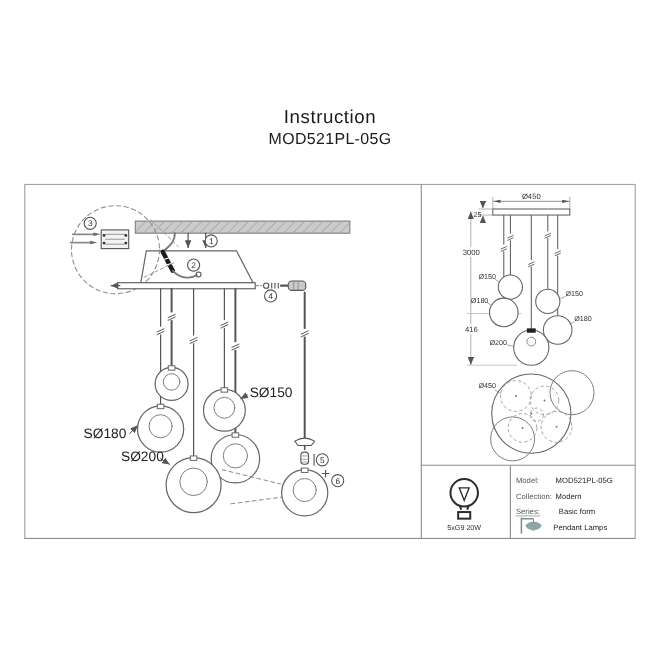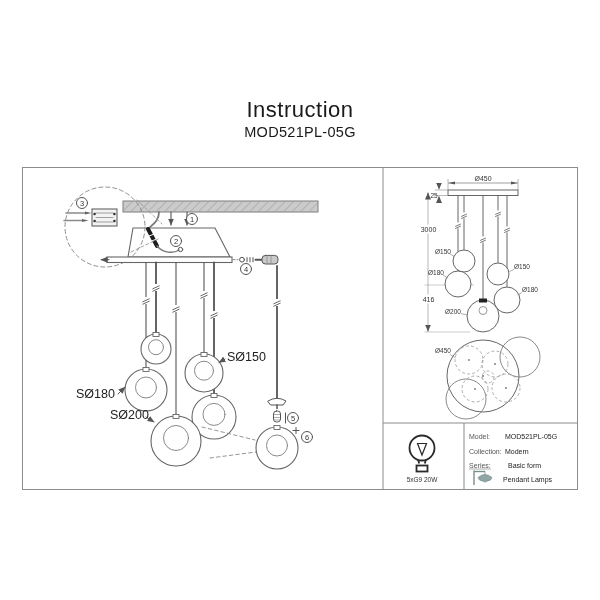--- a/index.html
+++ b/index.html
@@ -1,18 +1,18 @@
 <!DOCTYPE html>
 <html><head>
 <meta charset="utf-8">
 <style>
   html,body{margin:0;padding:0;background:#ffffff;}
   body{width:600px;height:600px;position:relative;font-family:"Liberation Sans",sans-serif;color:#1a1a1a;overflow:hidden;}
   .title-block{position:absolute;top:97px;left:0;right:0;text-align:center;line-height:1.15;}
-  .title-block h1{margin:0;font-size:22px;font-weight:400;letter-spacing:.5px;}
+  .title-block h1{margin:0;font-size:17px;font-weight:400;letter-spacing:.5px;}
   .title-block .model{margin:2px 0 0 0;font-size:14.5px;font-weight:400;letter-spacing:.3px;}
   #diagram-svg{position:absolute;left:22px;top:167px;}
   text{font-family:"Liberation Sans",sans-serif;fill:#333;}
   .callout-num{font-size:7.5px;fill:#333;}
   .part-label{font-size:12.5px;fill:#222;}
   .dim-label{font-size:7px;fill:#333;}
   .dim-label-sm{font-size:6.5px;fill:#333;}
   .tbl-label{font-size:7px;fill:#555;}
   .tbl-value{font-size:7px;fill:#222;}
   .bulb-spec{font-size:6.5px;fill:#333;}

